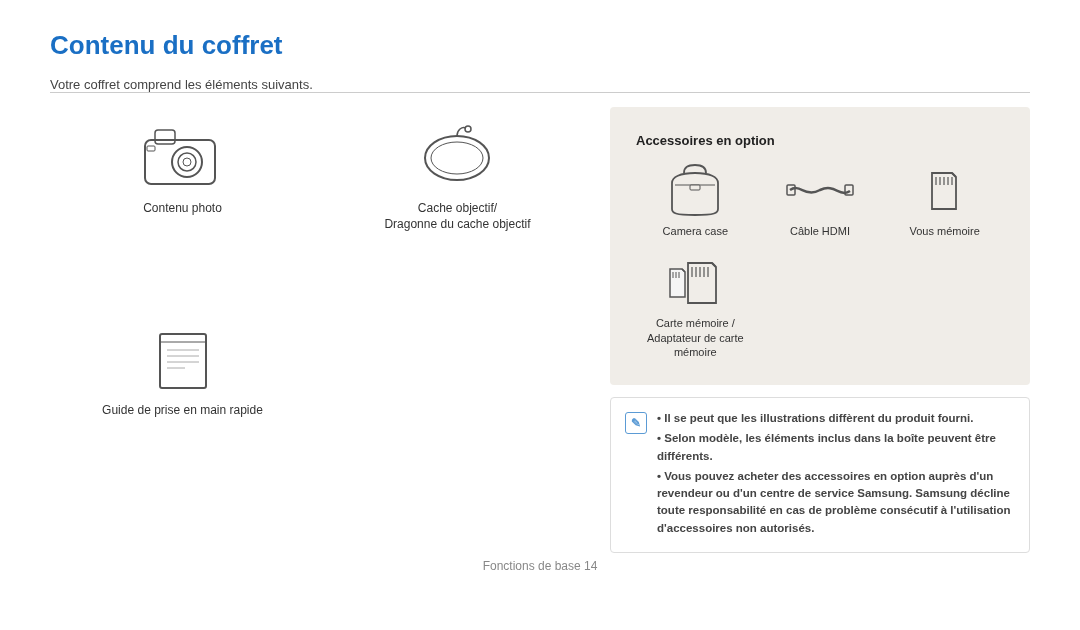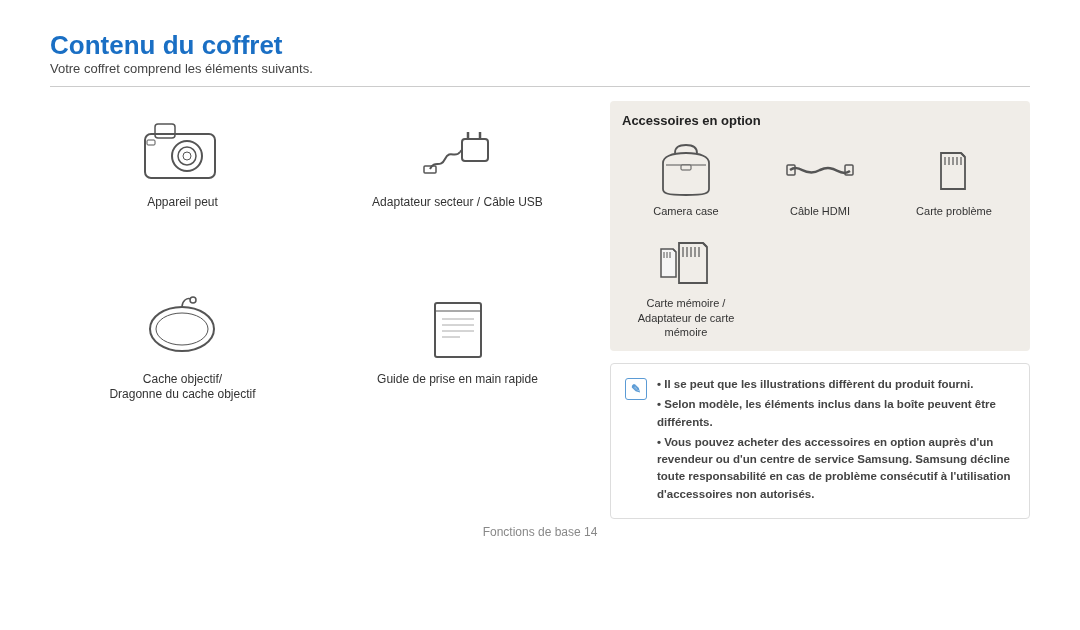--- a/index.html
+++ b/index.html
@@ -10,27 +10,27 @@
       height: 630px;
       overflow: hidden;
       padding: 30px 50px 20px 50px;
       font-size: 13px;
       color: #333;
     }
     h1 {
       color: #1a6fc4;
       font-size: 26px;
       font-weight: bold;
-      margin-bottom: 0;
+      margin-bottom: 16px;
     }
     .subtitle {
       font-size: 13px;
       color: #444;
       margin-bottom: 14px;
-      padding-bottom: 10px;
+      padding-bottom: 0;
       border-bottom: 1px solid #ccc;
     }
     .main-layout {
       display: flex;
       gap: 20px;
     }
     .left-section {
       flex: 1;
       display: grid;
       grid-template-columns: 1fr 1fr;
@@ -60,21 +60,21 @@
     }
     .right-section {
       width: 420px;
       display: flex;
       flex-direction: column;
       gap: 12px;
     }
     .accessories-box {
       background: #f0ede8;
       border-radius: 4px;
-      padding: 12px;
+      padding: 26px;
     }
     .accessories-title {
       font-weight: bold;
       font-size: 13px;
       margin-bottom: 12px;
       color: #222;
     }
     .accessories-grid {
       display: grid;
       grid-template-columns: 1fr 1fr 1fr;
@@ -163,41 +163,23 @@
 
           <rect x="20" y="10" width="20" height="14" rx="3" fill="none" stroke="#555" stroke-width="1.5"></rect>
 
           <circle cx="52" cy="42" r="15" fill="none" stroke="#555" stroke-width="2"></circle>
           <circle cx="52" cy="42" r="9" fill="none" stroke="#555" stroke-width="1.5"></circle>
           <circle cx="52" cy="42" r="4" fill="none" stroke="#555" stroke-width="1"></circle>
 
           <rect x="12" y="26" width="8" height="5" rx="1" fill="none" stroke="#555" stroke-width="1"></rect>
         </svg>
       </div>
-      <span class="item-label">Appareil peut</span>
-    </div>
-
-    <div class="item">
-      <div class="item-icon">
-        <svg width="95" height="70" viewBox="0 0 95 70">
-
-          <path d="M20,55 C25,45 30,55 35,45 C40,35 45,45 50,38" fill="none" stroke="#555" stroke-width="2"></path>
-
-          <rect x="52" y="25" width="26" height="22" rx="3" fill="none" stroke="#555" stroke-width="2"></rect>
-
-          <line x1="58" y1="25" x2="58" y2="18" stroke="#555" stroke-width="2.5"></line>
-          <line x1="70" y1="25" x2="70" y2="18" stroke="#555" stroke-width="2.5"></line>
-
-          <rect x="14" y="52" width="12" height="7" rx="1" fill="none" stroke="#555" stroke-width="1.5"></rect>
-
-          <line x1="50" y1="38" x2="52" y2="36" stroke="#555" stroke-width="2"></line>
-        </svg>
-      </div>
-      <span class="item-label">Adaptateur secteur / Câble USB</span>
-    </div>
+      <span class="item-label">Contenu photo</span>
+    </div>
+
 
 
 
     <div class="item">
       <div class="item-icon">
         <svg width="95" height="70" viewBox="0 0 95 70">
 
           <ellipse cx="47" cy="38" rx="32" ry="22" fill="none" stroke="#555" stroke-width="2"></ellipse>
           <ellipse cx="47" cy="38" rx="26" ry="16" fill="none" stroke="#555" stroke-width="1"></ellipse>
 
@@ -272,21 +254,21 @@
 
               <line x1="42" y1="10" x2="46" y2="14" stroke="#555" stroke-width="1.8"></line>
 
               <line x1="26" y1="14" x2="26" y2="22" stroke="#555" stroke-width="1.2"></line>
               <line x1="30" y1="14" x2="30" y2="22" stroke="#555" stroke-width="1.2"></line>
               <line x1="34" y1="14" x2="34" y2="22" stroke="#555" stroke-width="1.2"></line>
               <line x1="38" y1="14" x2="38" y2="22" stroke="#555" stroke-width="1.2"></line>
               <line x1="42" y1="14" x2="42" y2="22" stroke="#555" stroke-width="1.2"></line>
             </svg>
           </div>
-          <span class="acc-label">Carte problème</span>
+          <span class="acc-label">Vous mémoire</span>
         </div>
 
         <div class="acc-item">
           <div class="acc-icon">
             <svg width="70" height="55" viewBox="0 0 70 55">
 
               <path d="M28,8 L28,8 L52,8 L56,12 L56,48 L28,48 Z" fill="none" stroke="#555" stroke-width="1.8"></path>
               <line x1="52" y1="8" x2="56" y2="12" stroke="#555" stroke-width="1.8"></line>
               <line x1="32" y1="12" x2="32" y2="22" stroke="#555" stroke-width="1.2"></line>
               <line x1="36" y1="12" x2="36" y2="22" stroke="#555" stroke-width="1.2"></line>

